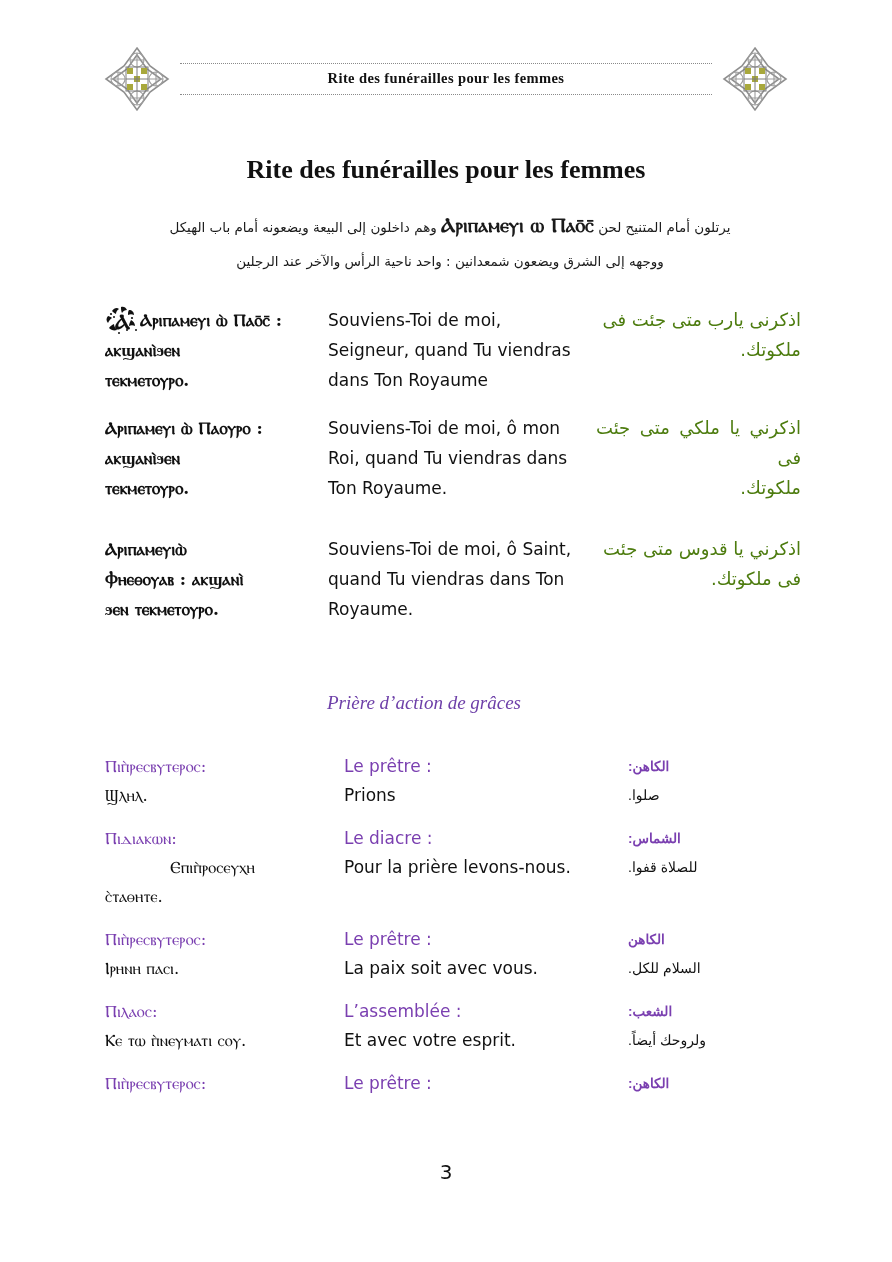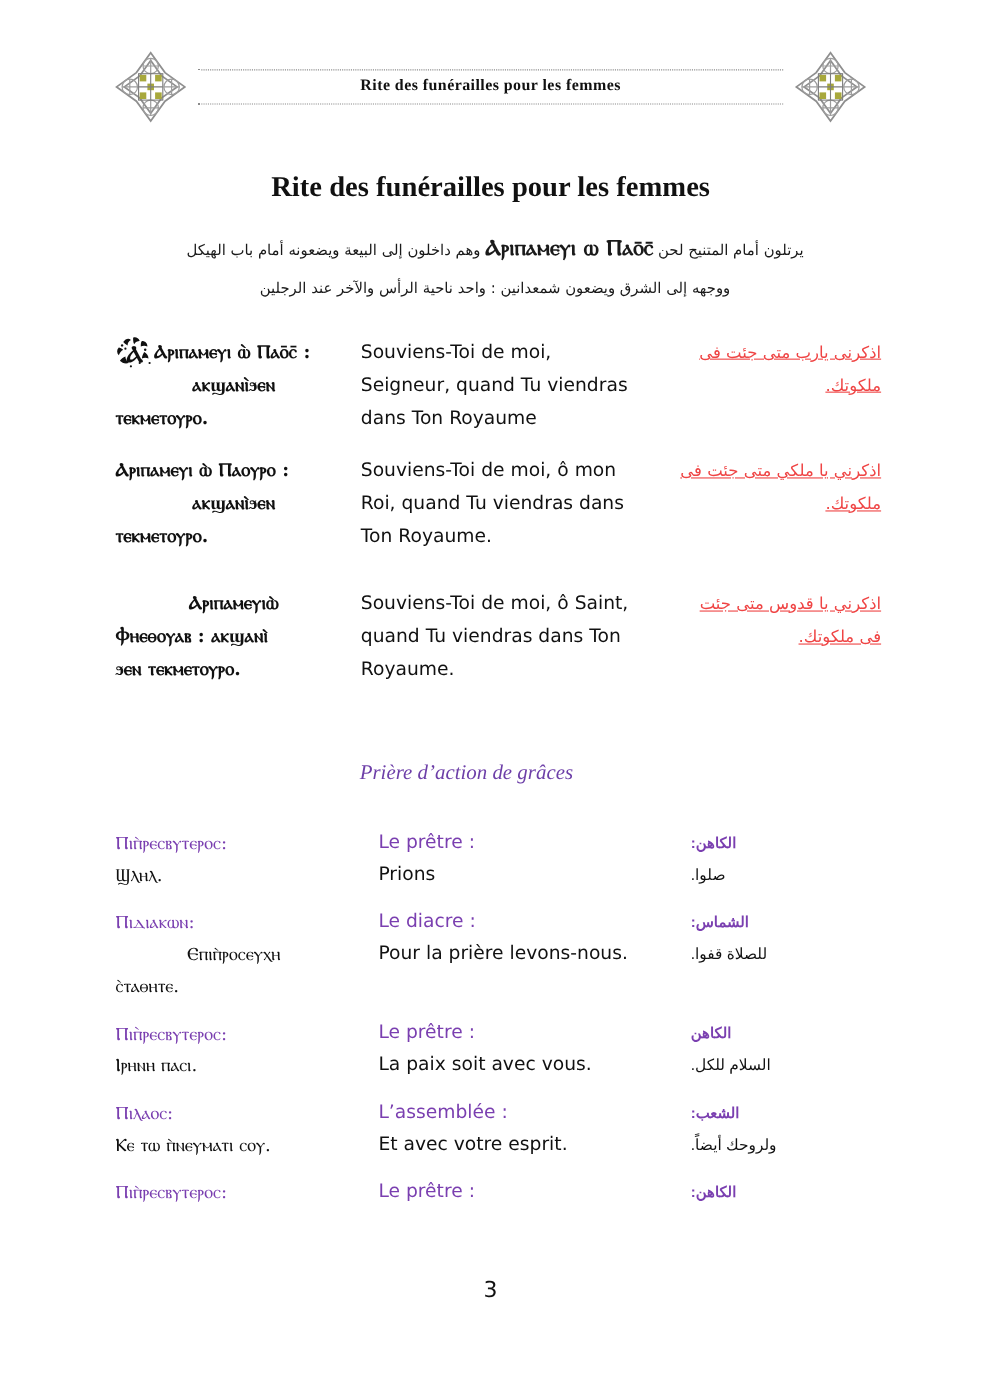--- a/index.html
+++ b/index.html
@@ -96,30 +96,29 @@
     width: 250px; margin-left: 8px;
     font-family: "DejaVu Sans", "Liberation Sans", sans-serif;
     font-size: 17px;
     line-height: 30px;
     color: #111;
   }
   .col-ar {
     width: 205px; margin-left: 18px;
     direction: rtl; text-align: justify;
     font-family: "DejaVu Sans", "Liberation Sans", sans-serif;
-    font-size: 15px;
+    font-size: 18px;
     line-height: 30px;
-    color: #ef4444;
-    text-decoration: underline;
+    color: #4d7c0f;
   }
   .col-ar > span { display: block; }
 
   
   .cop-just {
-    display: flex; justify-content: center;
+    display: flex; justify-content: flex-start;
     width: 100%;
   }
 
   
   .dropcap {
     float: left;
     width: 34px; height: 30px;
     margin: 0 1px 0 0;
     position: relative;
     top: 1px;

